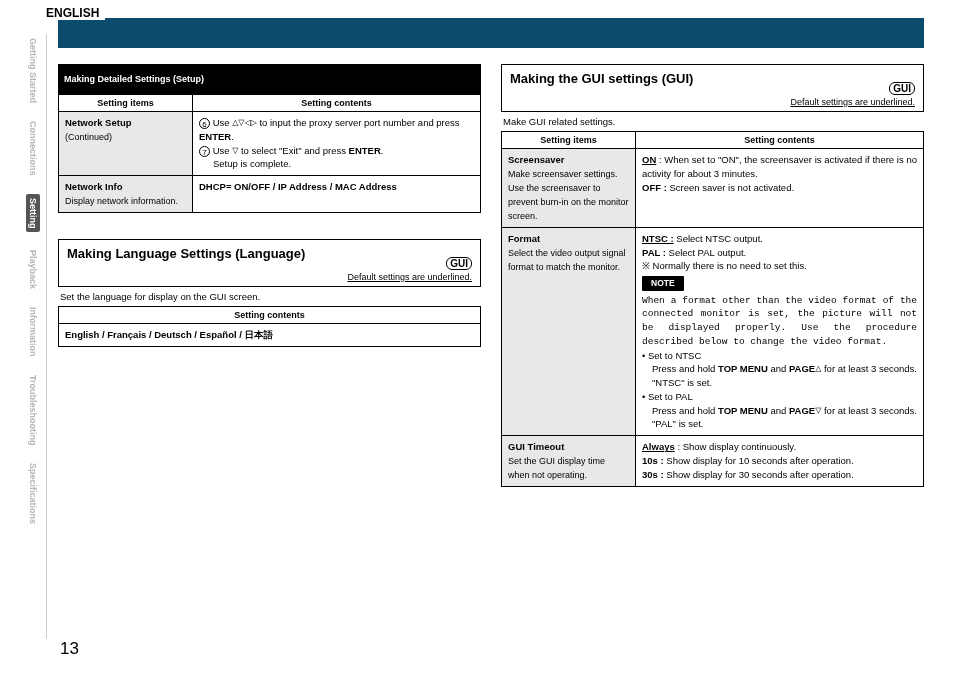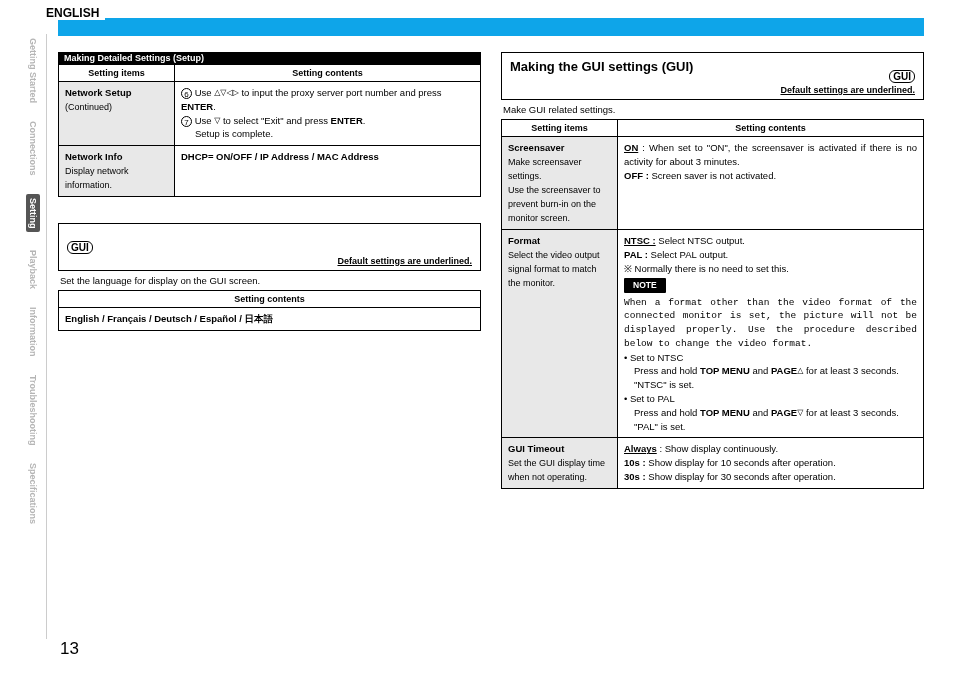--- a/index.html
+++ b/index.html
@@ -49,22 +49,22 @@
     top: 34px;
     bottom: 34px;
     width: 1px;
     background: #ccc;
   }
   .content {
     flex: 1;
     position: relative;
   }
   .header-bar {
-    height: 18px;
-    background: #0ea5e9;
+    height: 30px;
+    background: #0c4a6e;
     position: relative;
     margin-bottom: 6px;
   }
   .header-bar .title {
     position: absolute;
     left: -12px;
     top: -12px;
     font-weight: bold;
     font-size: 12px;
     background: #fff;
@@ -74,21 +74,21 @@
     display: flex;
     gap: 20px;
     margin-top: 16px;
   }
   .col { flex: 1; min-width: 0; }
   .section-title-bar {
     background: #000;
     color: #fff;
     font-size: 9px;
     font-weight: bold;
-    padding: 1px 6px;
+    padding: 10px 6px;
     margin-bottom: 0;
   }
   table {
     width: 100%;
     border-collapse: collapse;
     border: 1px solid #000;
   }
   th {
     font-size: 9px;
     font-weight: bold;
@@ -98,21 +98,21 @@
     background:#fff;
   }
   td {
     font-size: 9.5px;
     border: 1px solid #000;
     padding: 4px 6px;
     vertical-align: top;
     line-height: 1.45;
   }
   td.items {
-    width: 116px;
+    width: 134px;
     background: #e8e8e8;
     text-align: left;
   }
   td.items .item-title { font-weight: bold; display:block; }
   td.items .item-desc { font-size: 9px; text-align: justify; }
   .box-section {
     border: 1px solid #000;
     margin-top: 26px;
     position: relative;
   }
@@ -130,21 +130,21 @@
   .gui-badge {
     border: 1.5px solid #000;
     padding: 0 3px;
     font-size: 10px;
     font-weight: bold;
     border-radius: 6px;
     margin-top: 11px;
   }
   .default-note {
     font-size: 9px;
-    font-weight: bold;
+    font-weight: normal;
     text-decoration: underline;
     text-align: right;
     padding: 0 8px 4px 8px;
   }
   .intro {
     font-size: 9.5px;
     padding: 4px 2px;
   }
   .note-pill {
     display: inline-block;
@@ -231,20 +231,21 @@
             </td>
             <td>
               <span class="b">DHCP= ON/OFF / IP Address / MAC Address</span>
             </td>
           </tr>
         </tbody>
           </table>
 
         <div class="box-section">
           <div class="box-header">
+            <div class="box-title">Making Language Settings (Language)</div>
             <div class="gui-badge">GUI</div>
           </div>
           <div class="default-note">Default settings are underlined.</div>
         </div>
         <div class="intro">Set the language for display on the GUI screen.</div>
         <table>
           <tbody>
               <tr>
                 <th>Setting contents</th>
               </tr>

